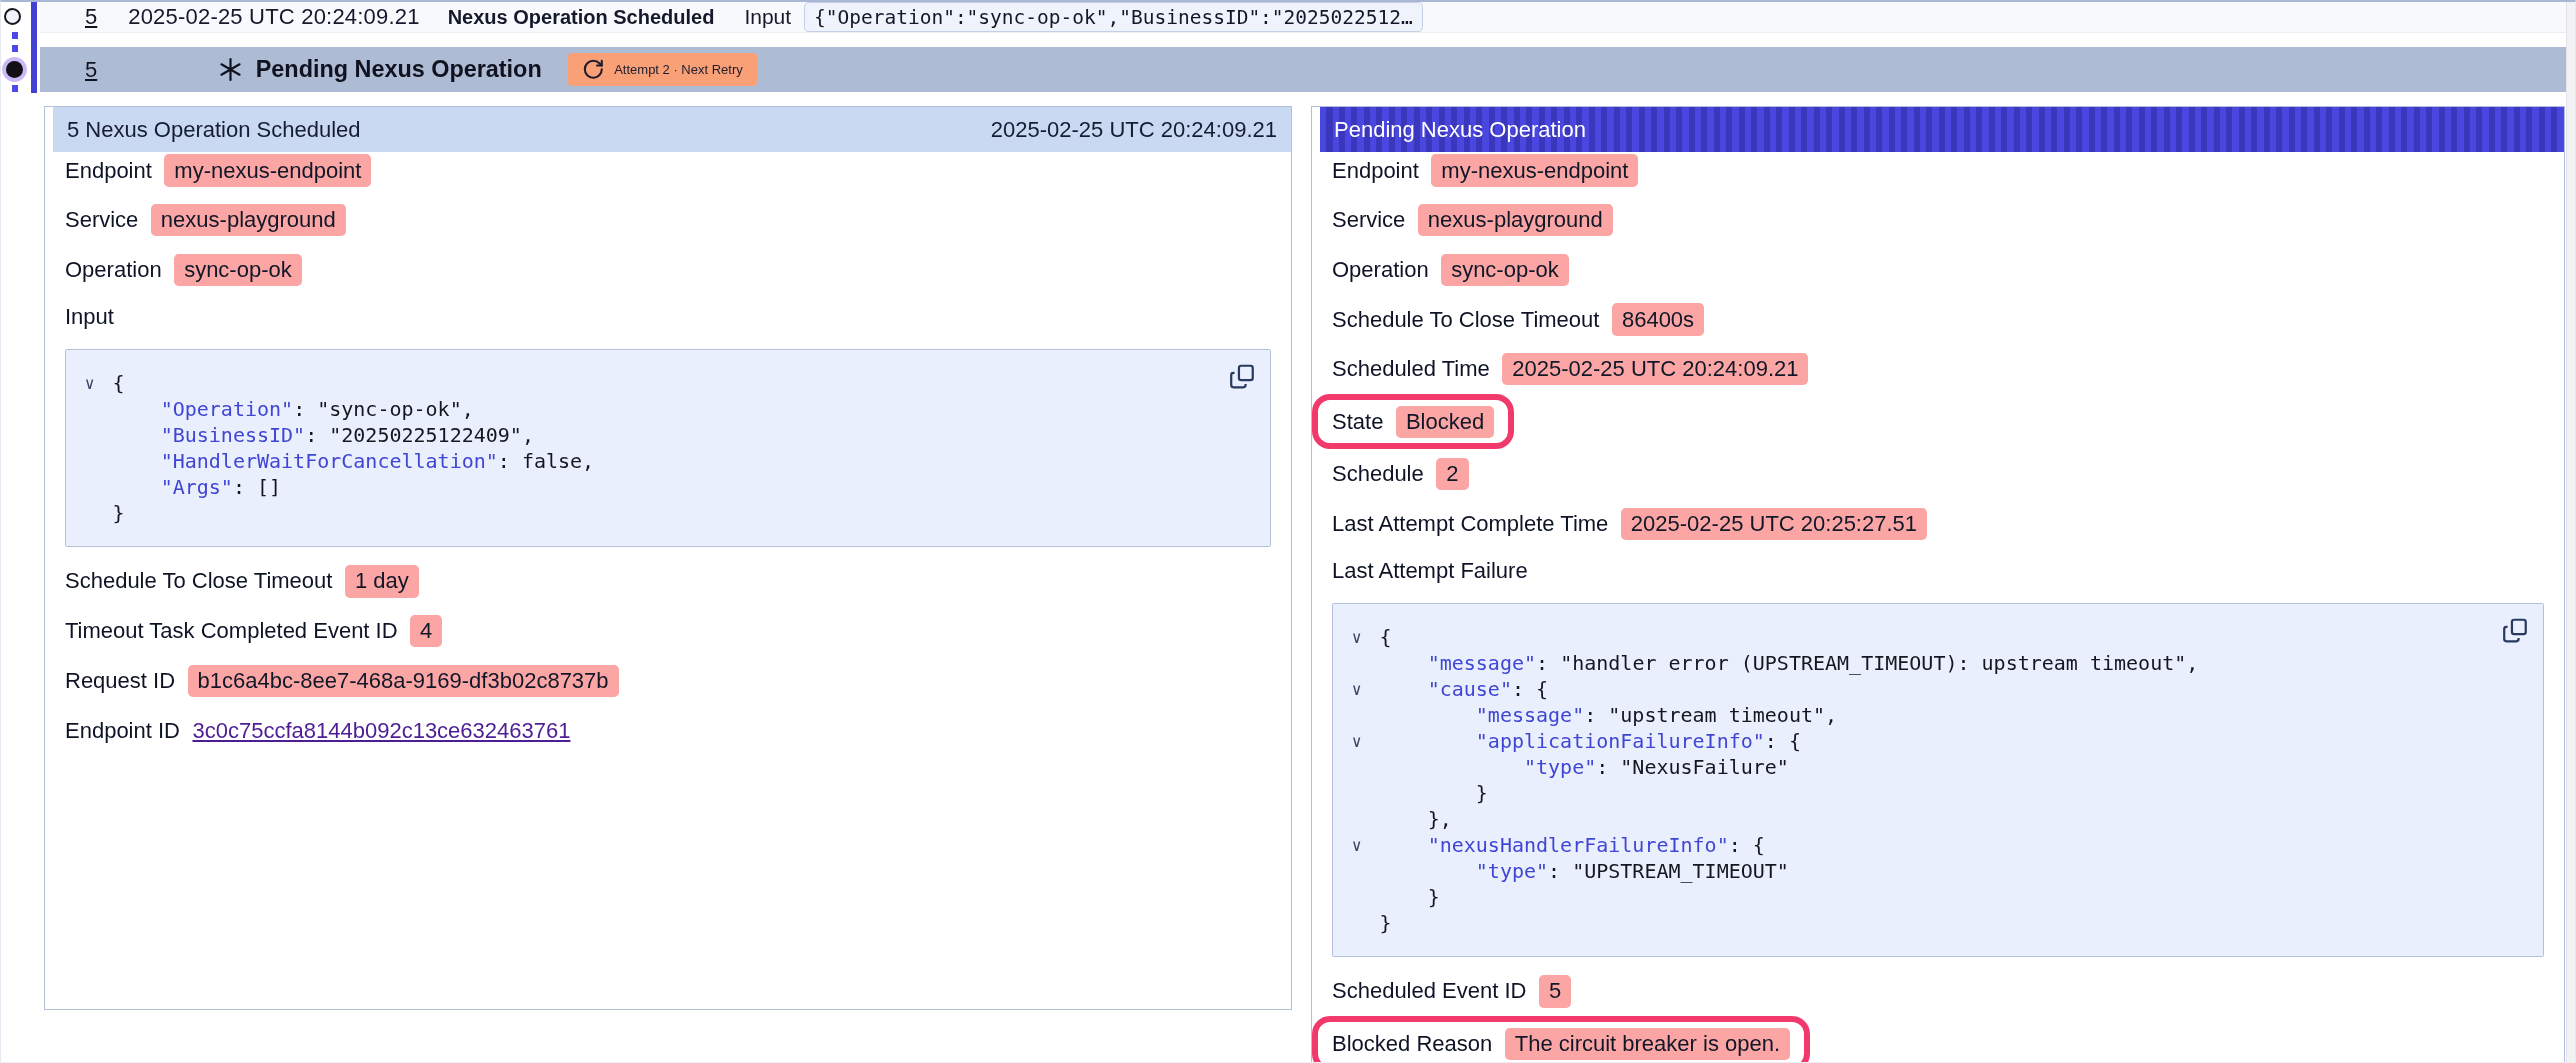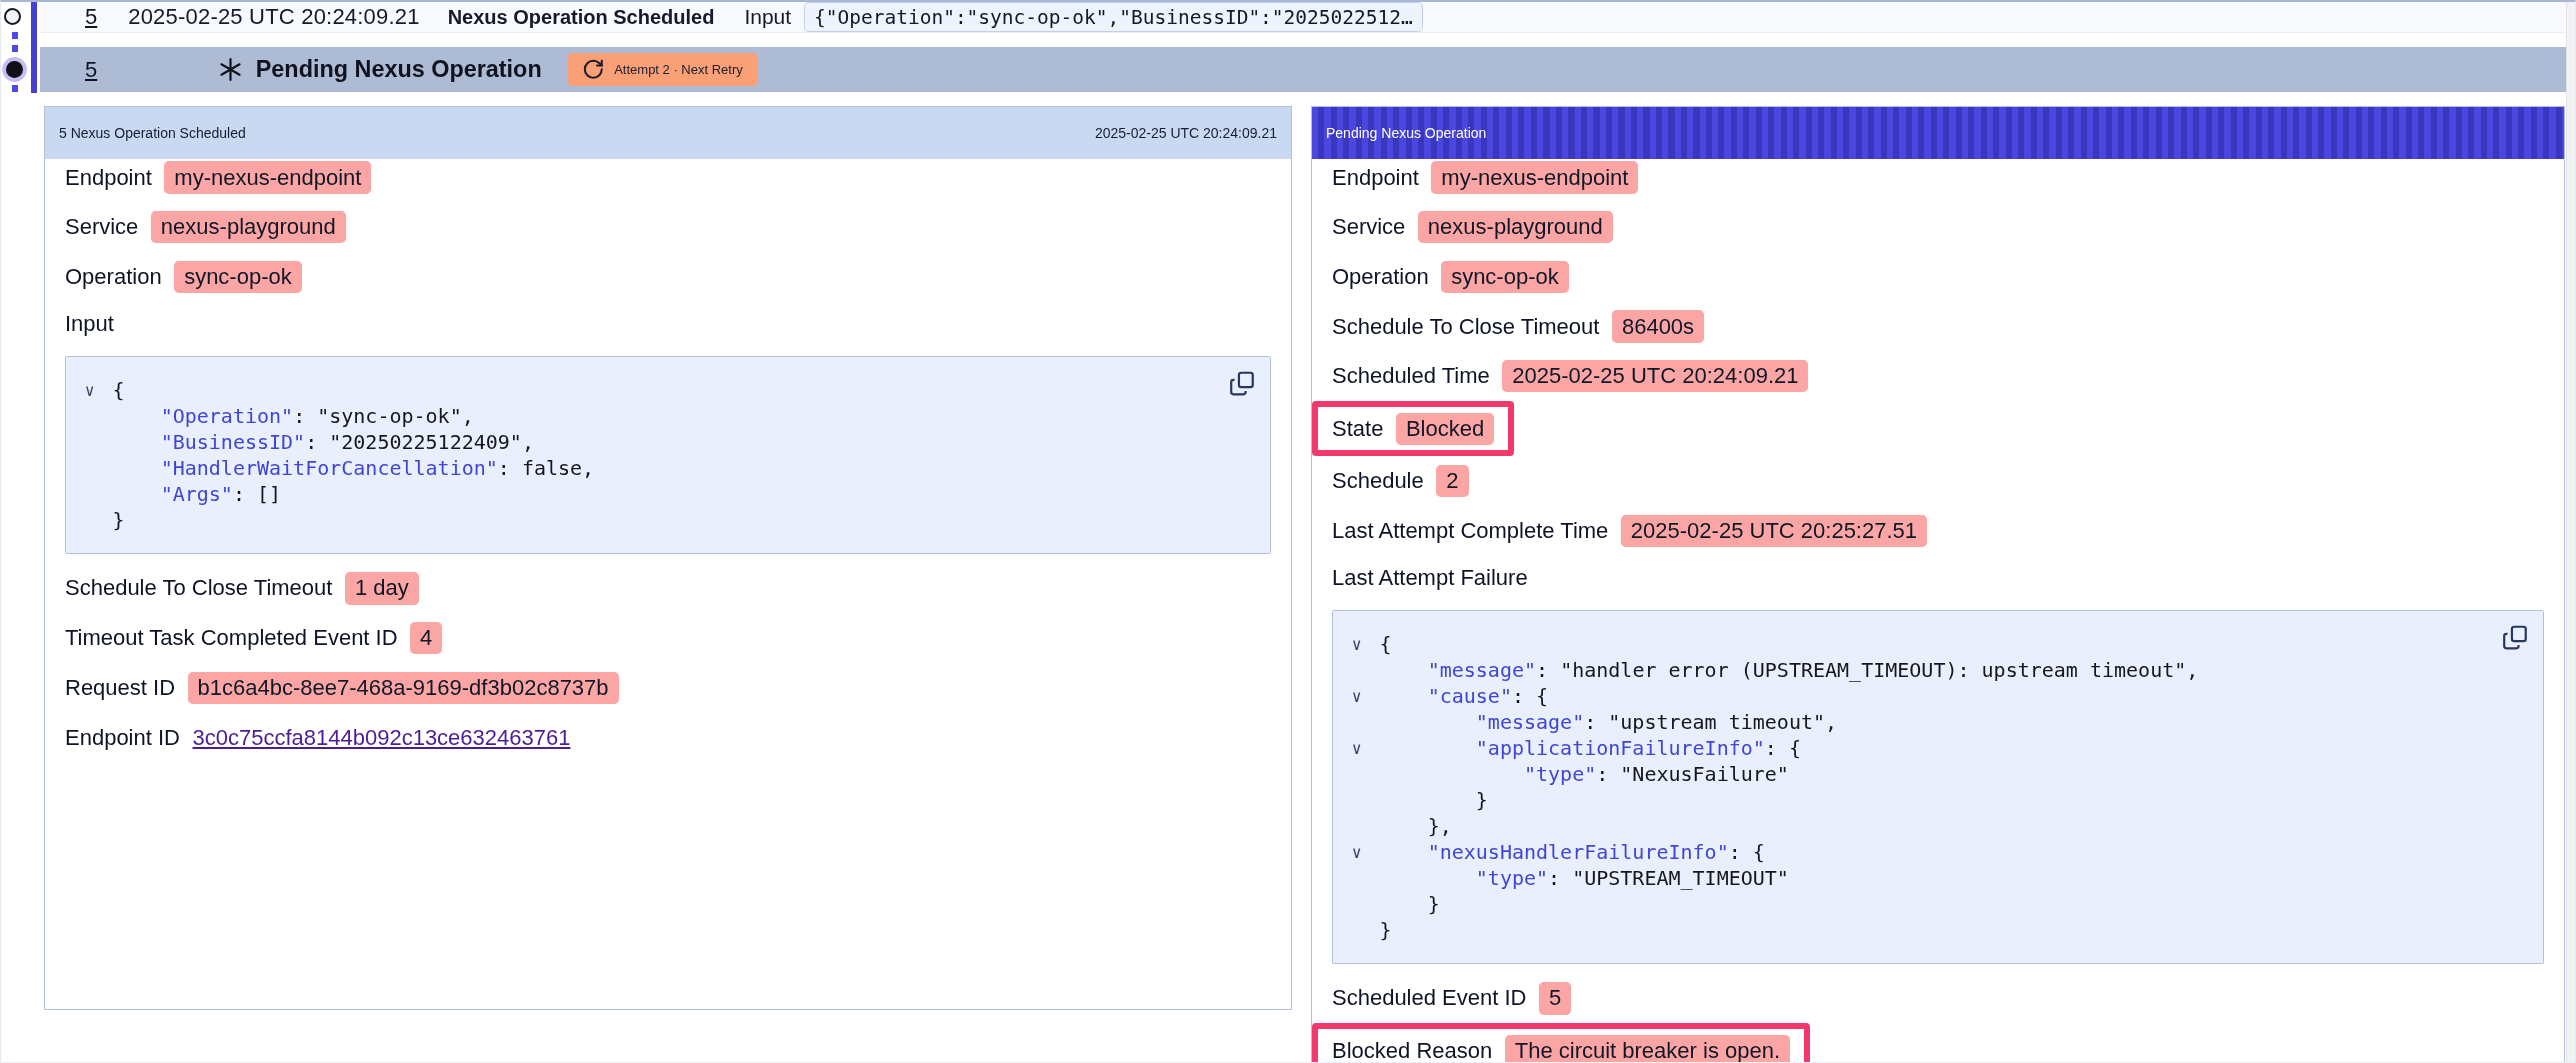--- a/index.html
+++ b/index.html
@@ -37,42 +37,42 @@
     padding:2.3px 9.4px; white-space:nowrap; color:#13182a; }
   .asterisk-icon { margin-left:121px; display:flex; align-items:center; }
   .pending-title { margin-left:12.5px; font-weight:700; font-size:23.4px; color:#10131f; }
   .retry-badge { margin-left:26.5px; display:flex; align-items:center; gap:9.4px;
     background:#f9a077; border-radius:3.9px; padding:5.5px 14px; font-size:13px; color:#1d1d2e; }
 
   
   .panel { position:absolute; top:104px; background:#ffffff; border:1.6px solid #b3c0da; }
   .panel.left  { left:43px;  width:1248px; height:904px; }
   .panel.right { left:1310px; width:1254px; height:960px; border-bottom:none; }
-  .panel-header { height:52px; display:flex; align-items:center; justify-content:space-between;
-    padding:0 14px; font-size:14px; color:#161d33; background:#c9d9f1; }
+  .panel-header { height:45px; display:flex; align-items:center; justify-content:space-between;
+    padding:0 14px; font-size:22px; color:#161d33; background:#c9d9f1;margin-left:8px; }
   .panel.right .panel-header { color:#ffffff;
     background: repeating-linear-gradient(90deg, #4a46e0 0 6.2px, #3b37bd 6.2px 12.5px); }
   .panel-body { padding:3px 20px; display:flex; flex-direction:column; gap:18.7px; align-items:flex-start; }
 
   .field { display:flex; align-items:center; gap:12.5px; height:31px; font-size:22px; }
   .flabel { color:#0e1426; white-space:nowrap; }
   .chip { background:#fca5a5; color:#101828; padding:3.1px 10px; border-radius:4.7px; white-space:nowrap; }
   .link-val { color:#4c1d95; text-decoration:underline; cursor:pointer; }
   .section-label { font-size:22px; height:26.5px; display:flex; align-items:center; color:#0e1426; }
 
   .codeblock { position:relative; align-self:stretch; background:#e9effc;
     border:1.6px solid #b3c0da; border-radius:1.6px; padding:20px 55px 20px 12.5px;
     font-family:"DejaVu Sans Mono","Liberation Mono",monospace; font-size:20px; color:#16161f; }
   .cl { height:26px; display:flex; align-items:center; }
   .caret { width:34px; flex:none; color:#3c4668; font-size:16.4px; padding-left:6.2px; cursor:pointer; }
   .jk { white-space:pre; color:#4046d4; }
   .jr { white-space:pre; color:#16161f; }
   .copy-btn { position:absolute; top:11px; right:12.5px; background:none; border:none; cursor:pointer; padding:1.6px; }
 
-  .hl-box { border:6.2px solid #f2396b; border-radius:4px; padding:6.2px 14px;
+  .hl-box { border:6.2px solid #f2396b; border-radius:18px; padding:6.2px 14px;
     margin:-9.4px 0 -9.4px -20px; }
   .hl-box .field { height:31px; }
 
   .scroll-track { position:absolute; right:0; top:0; width:9.4px; height:1063px;
     background:#f2f2f5; border-left:0.8px solid #e3e3ea; }
 </style>
 </head>
 <body>
 
 <div class="screen">

